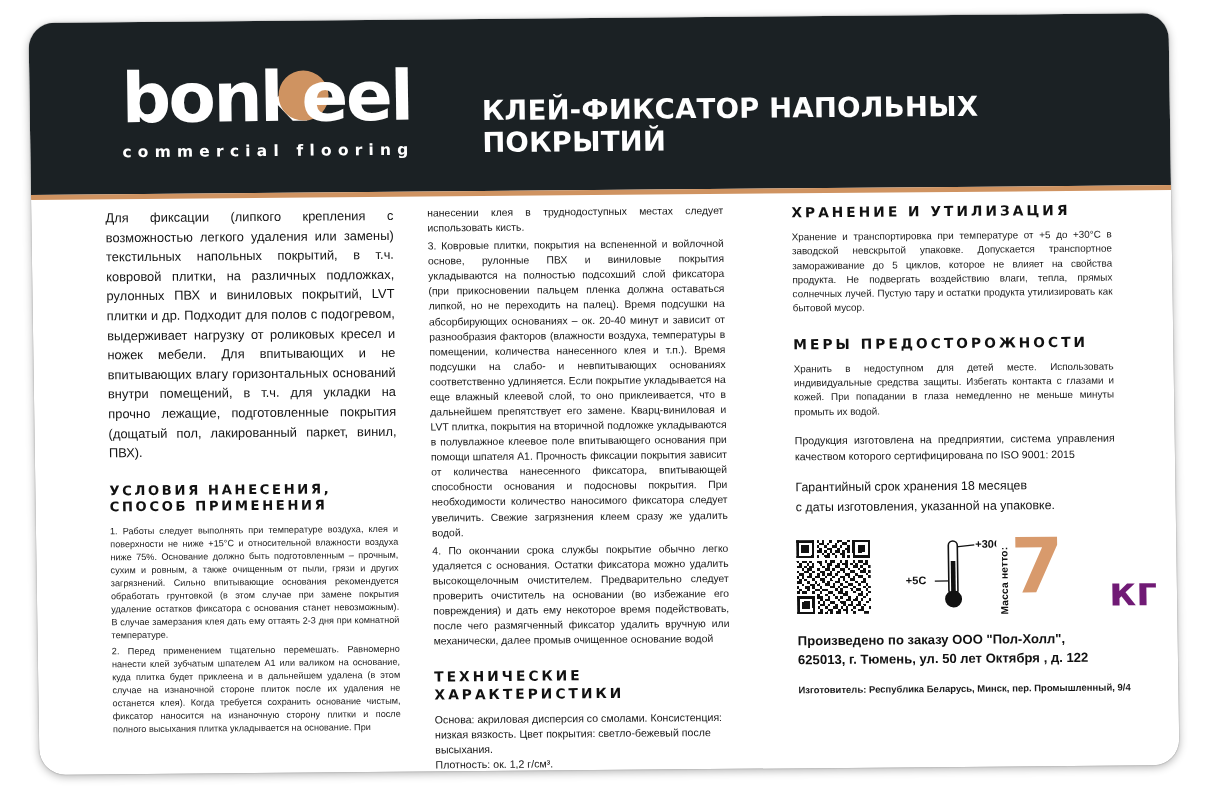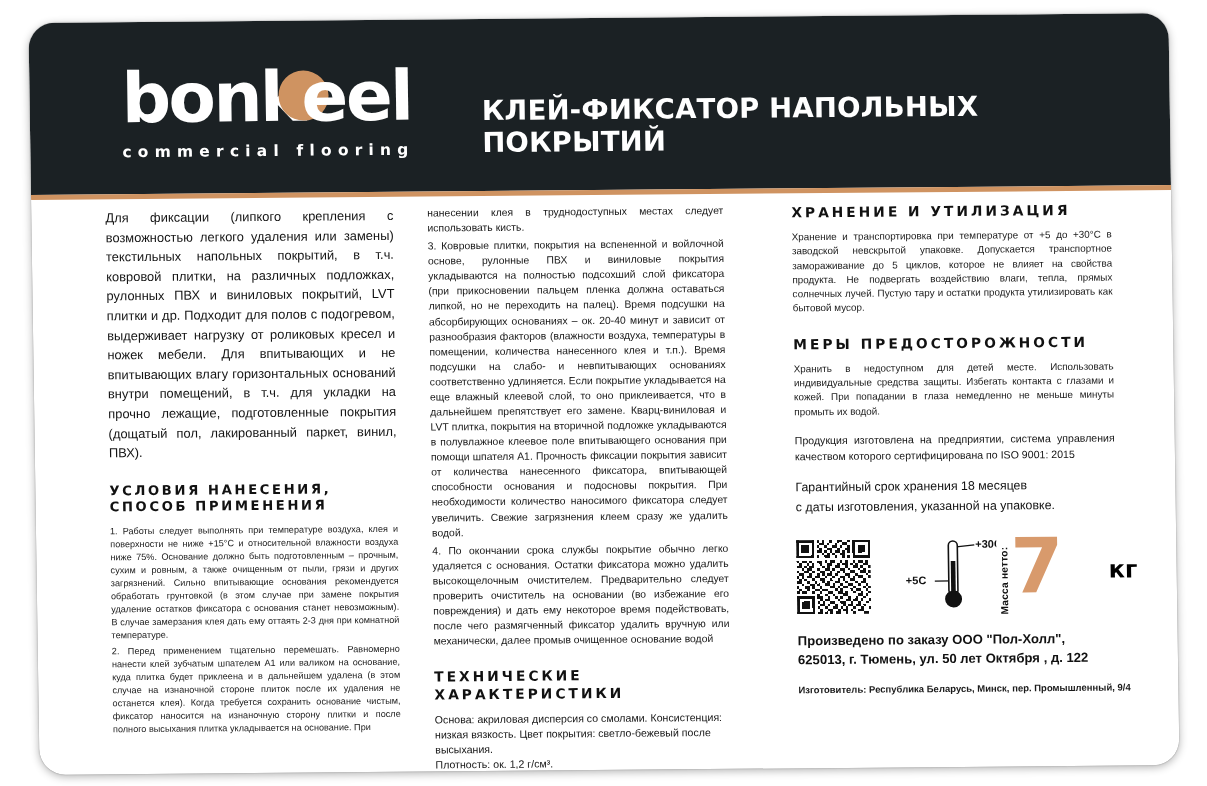--- a/index.html
+++ b/index.html
@@ -225,25 +225,25 @@
     font-family: "DejaVu Sans", sans-serif;
     font-size: 76px;
     font-weight: 700;
     color: #d89a6c;
     letter-spacing: -3px;
     line-height: 1;
   }
   .netto-unit {
     position: absolute;
     left: 312px;
-    top: 22px;
+    top: 36px;
     font-family: "DejaVu Sans", sans-serif;
-    font-size: 24px;
-    font-weight: 700;
-    color: #000000;
+    font-size: 40px;
+    font-weight: 700;
+    color: #701a75;
     line-height: 1;
   }
 
   .producer-box {
     position: absolute;
     left: 760px;
     top: 430px;
     width: 340px;
   }
   .producer-line {

